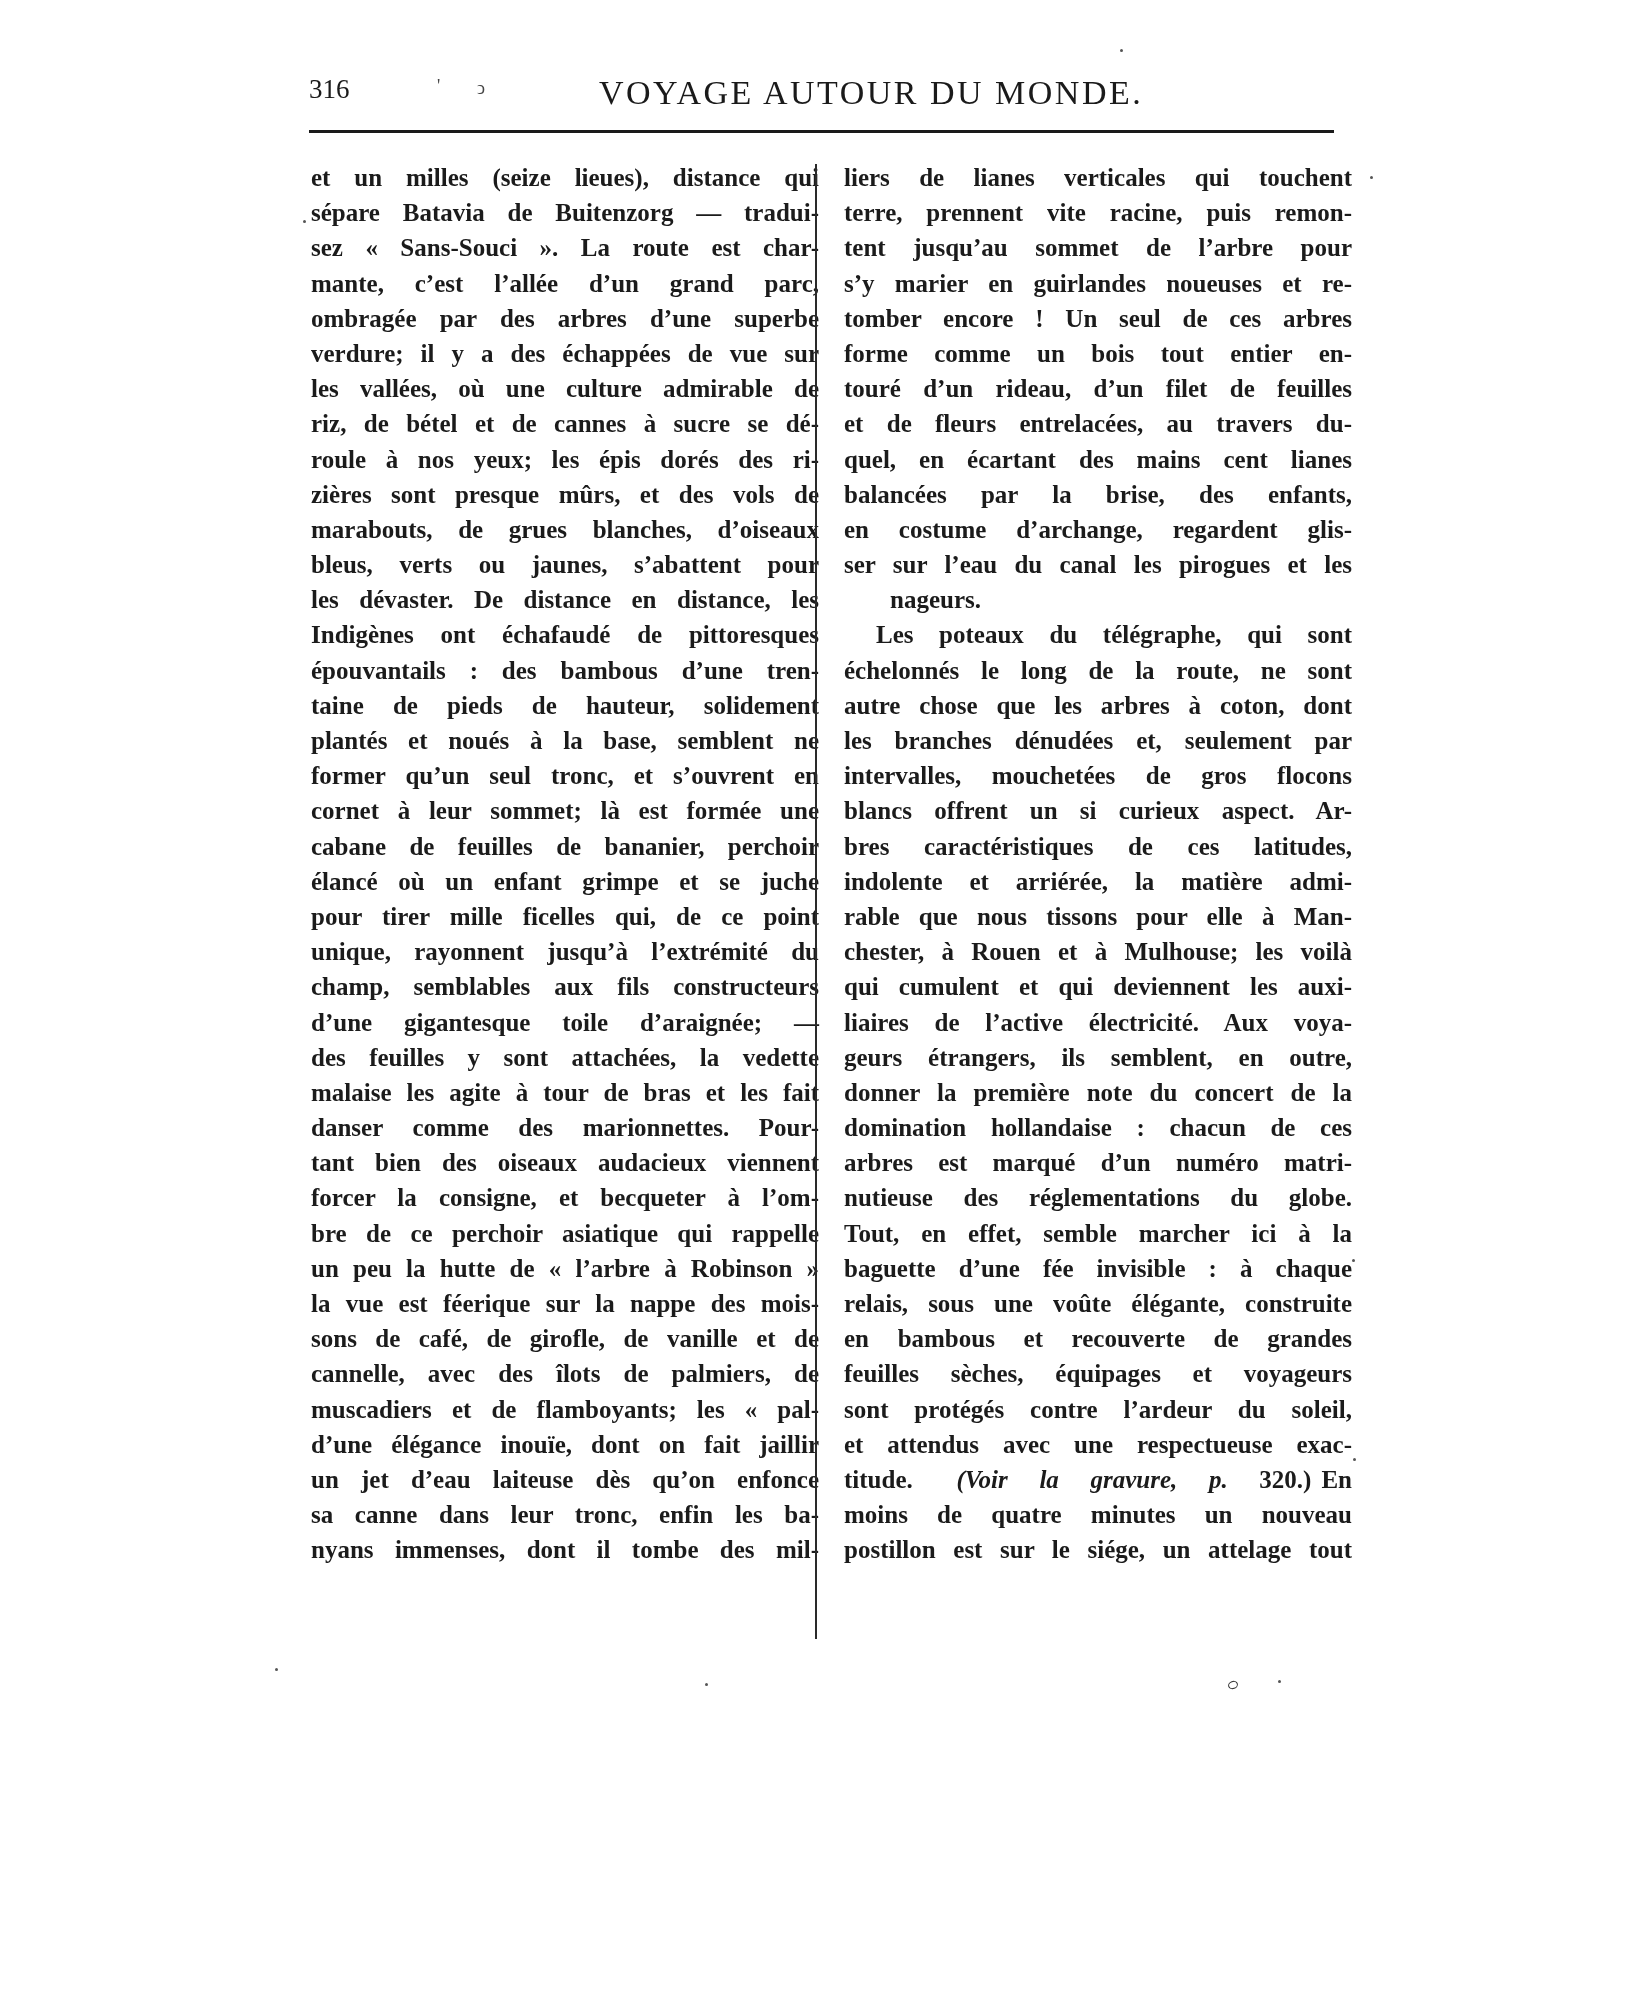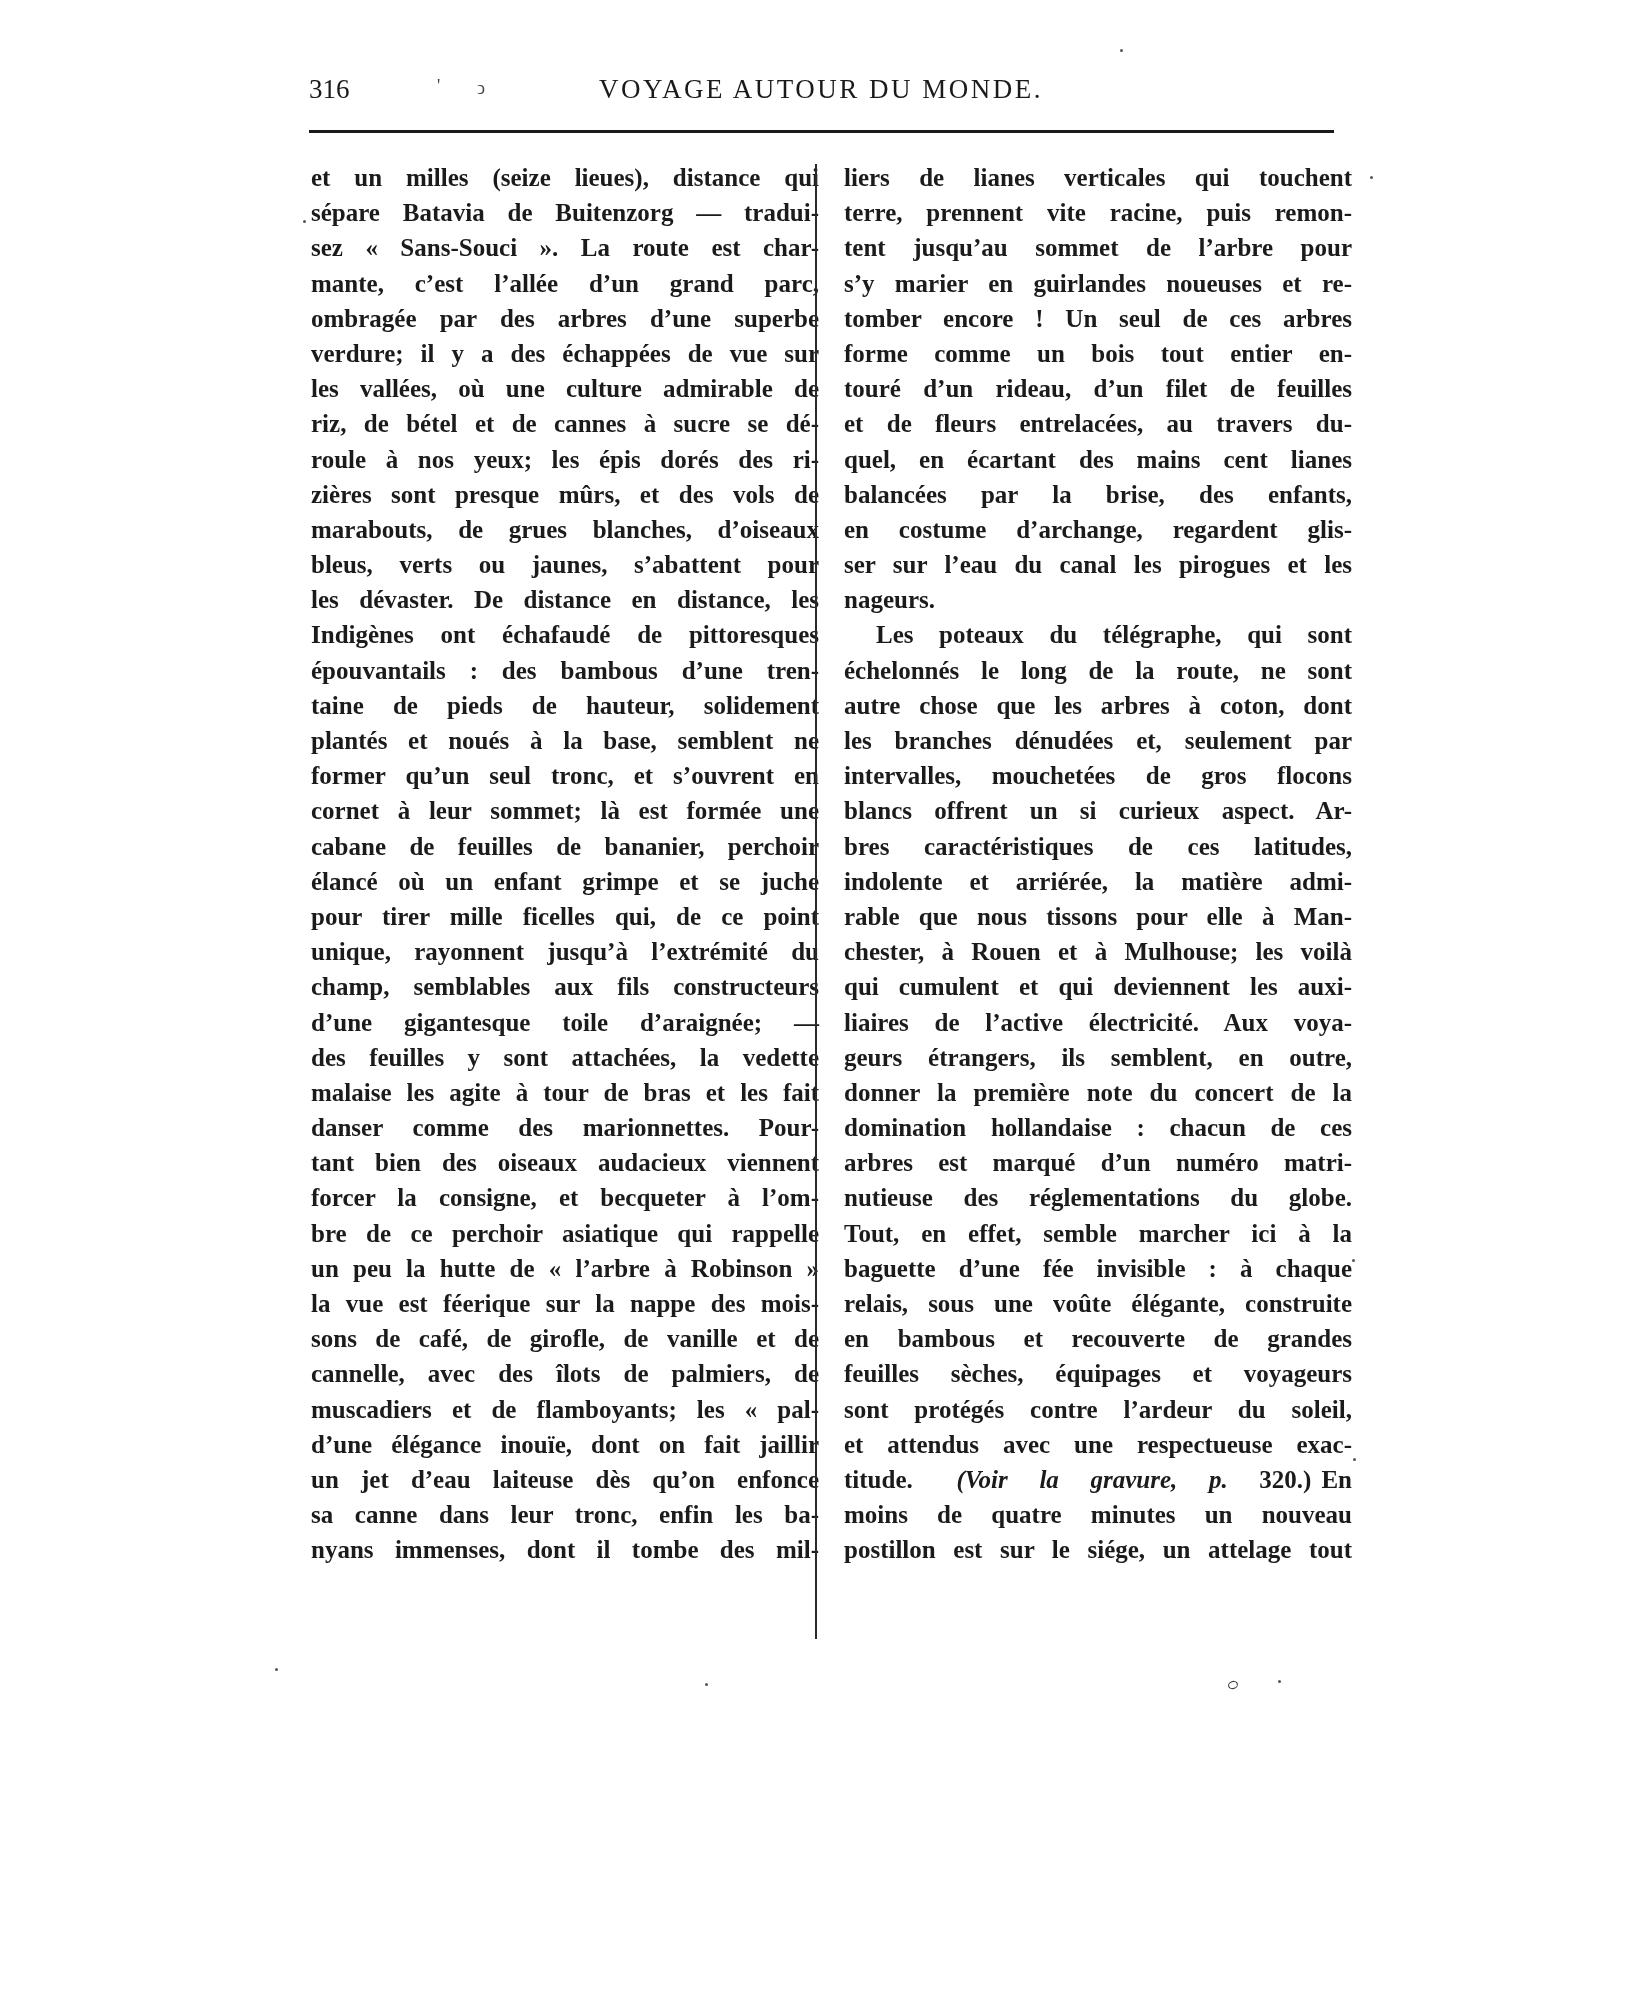--- a/index.html
+++ b/index.html
@@ -1,27 +1,27 @@
 <!DOCTYPE html>
 <html><head>
 <meta charset="utf-8">
 <style>
   html, body { margin: 0; padding: 0; background: #ffffff; }
   body { width: 1630px; height: 2000px; position: relative; overflow: hidden; }
   .page { position: absolute; left: 0; top: 16px; width: 1630px; height: 2000px; background: #ffffff; color: #1a1a1a; }
   .header { position: absolute; left: 309px; top: 58px; width: 1025px; height: 40px; font-family: "Liberation Serif", "DejaVu Serif", serif; }
   .page-number { position: absolute; left: 0; top: 0; font-size: 27px; letter-spacing: 0px; }
-  .running-title { position: absolute; left: 290px; top: 0; font-size: 27px; letter-spacing: 2.5px; text-align: center; }
+  .running-title { position: absolute; left: 290px; top: 0; font-size: 34px; letter-spacing: 2.5px; text-align: center; }
   .stray { position: absolute; font-size: 18px; color: #444; }
   .rule { position: absolute; left: 309px; top: 114px; width: 1025px; height: 3px; background: #1a1a1a; }
   .col { position: absolute; top: 144px; width: 508px; font-family: "Liberation Serif", "DejaVu Serif", serif; font-size: 25px; line-height: 35.2px; font-weight: bold; color: #1b1b1b; }
   .col-left { left: 311px; }
   .col-right { left: 844px; }
   .line { display: block; height: 35.2px; white-space: nowrap; text-align: justify; text-align-last: justify; }
-  .line.last { text-align-last: left; }
+  .line.last { text-align-last: left; margin-left: 46px; }
   .line.indent { padding-left: 32px; }
   .divider { position: absolute; left: 815px; top: 148px; width: 2px; height: 1475px; background: #2a2a2a; }
   .speck { position: absolute; width: 3px; height: 3px; border-radius: 50%; background: #555; }
   .ring { position: absolute; width: 8px; height: 6px; border: 1.5px solid #333; border-radius: 50%; transform: rotate(-20deg); }
   em { font-style: italic; margin-left: 12px; }
 </style>
 </head>
 <body>
 
 <div class="page">

